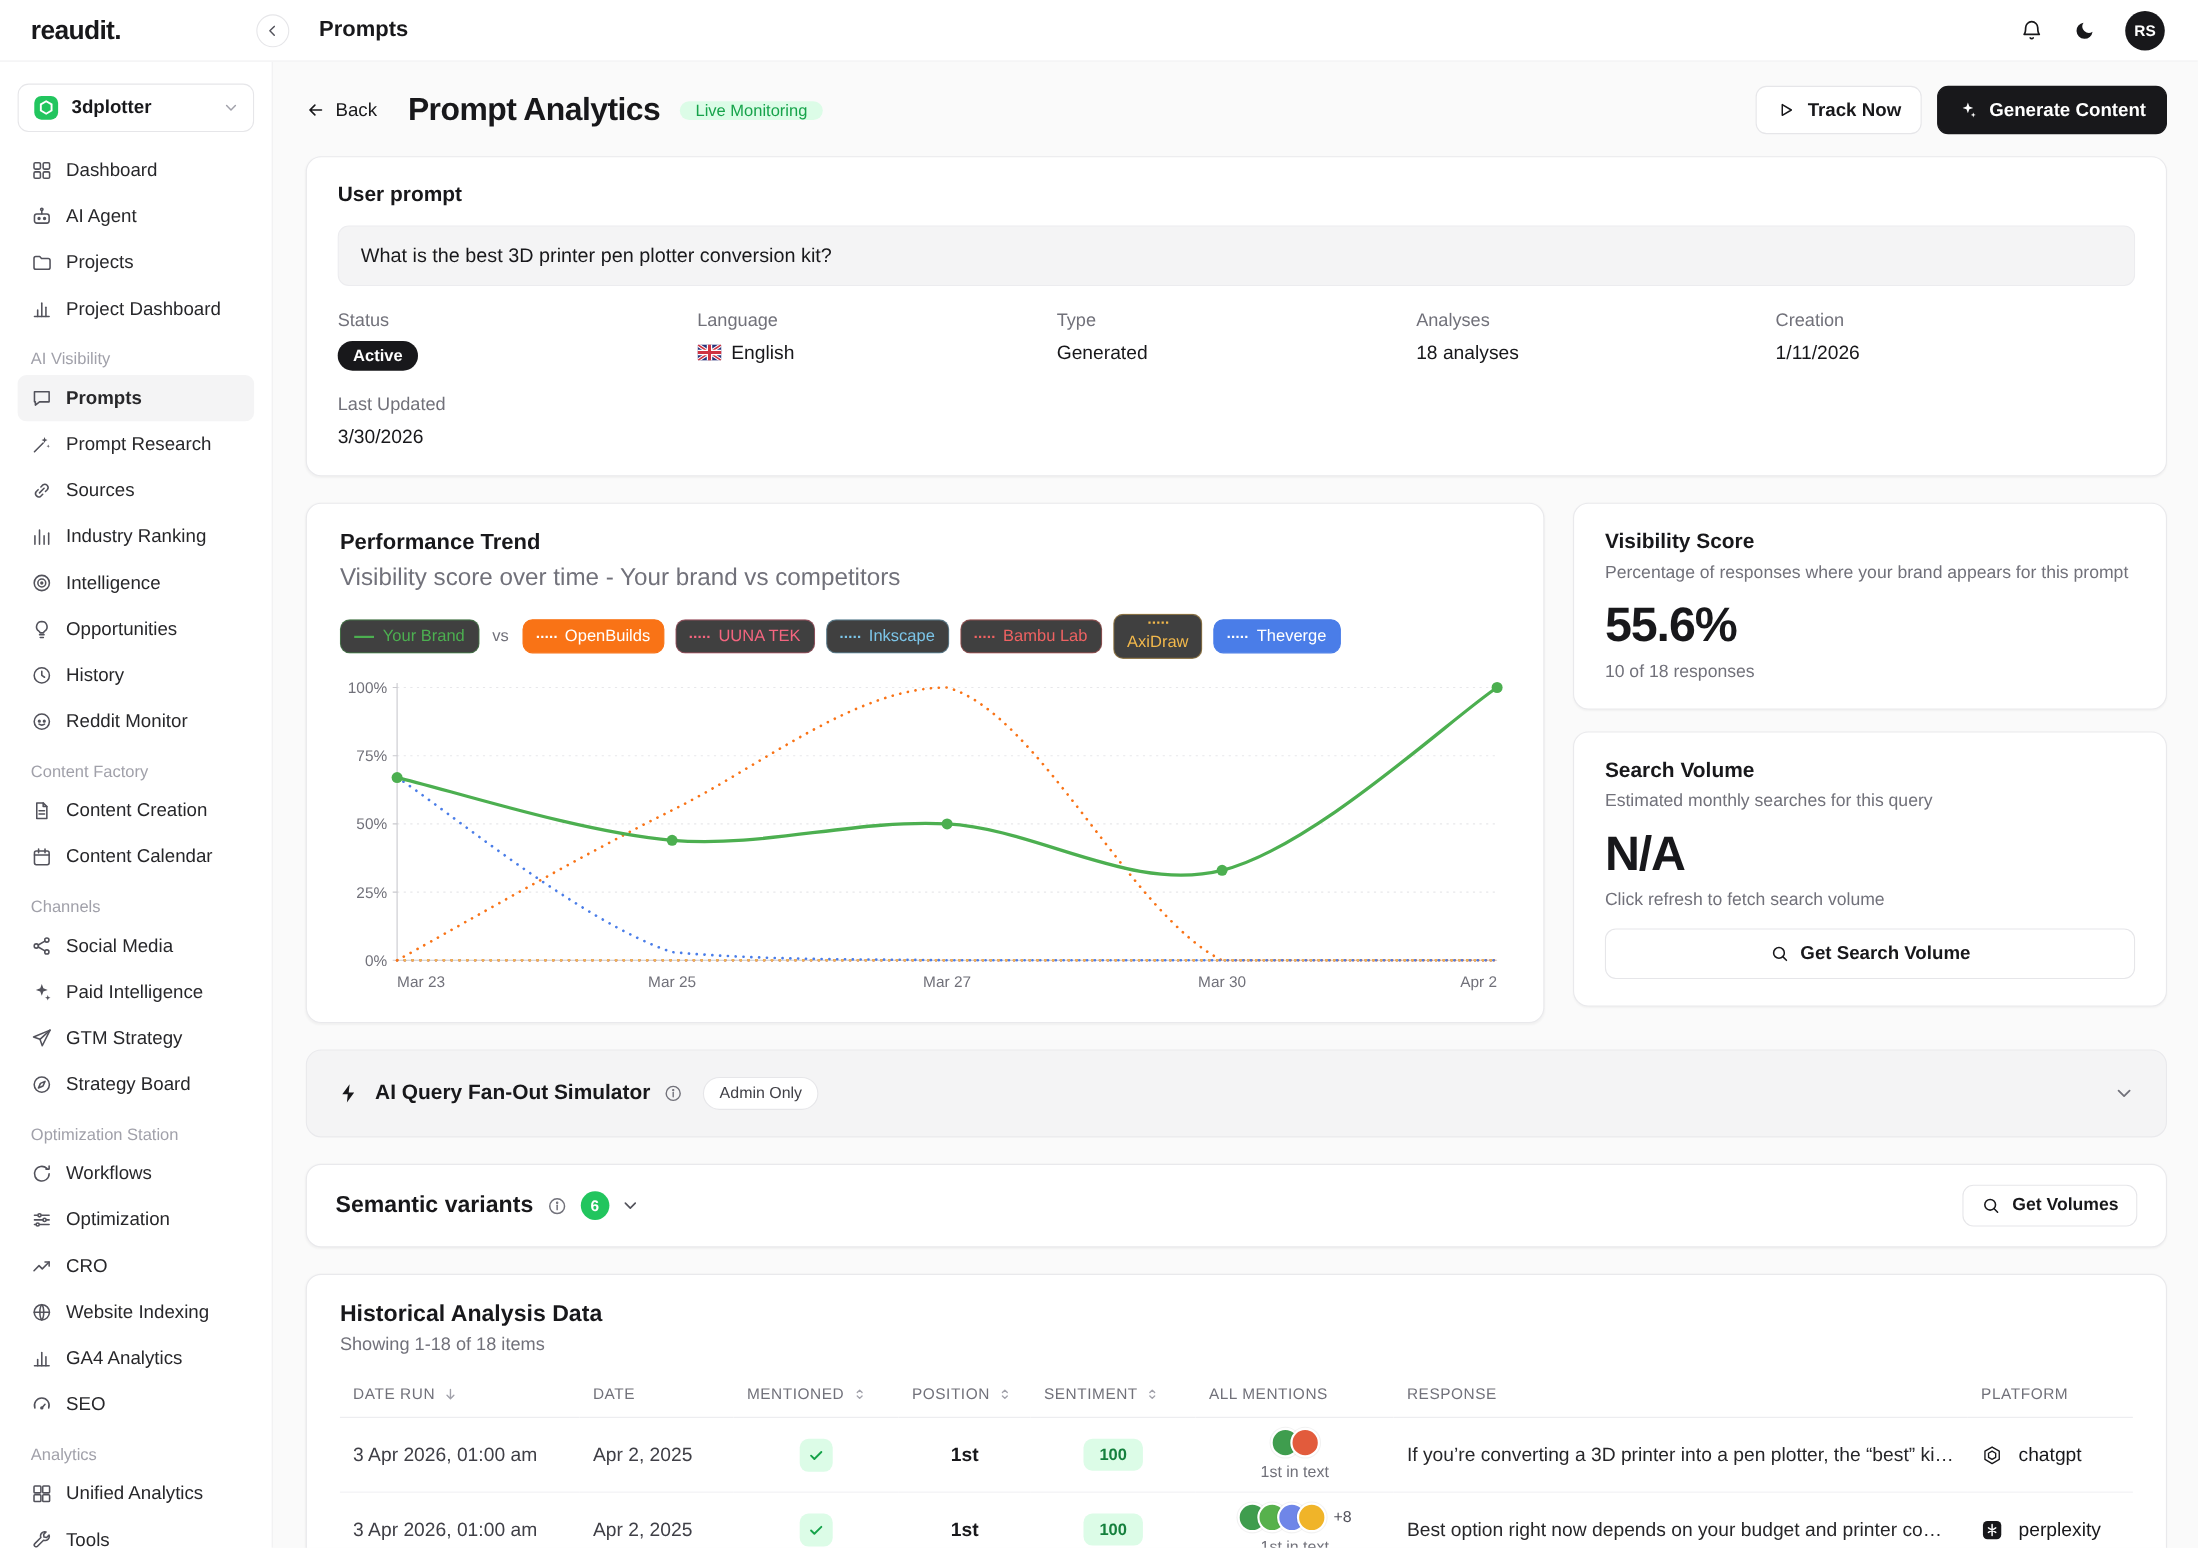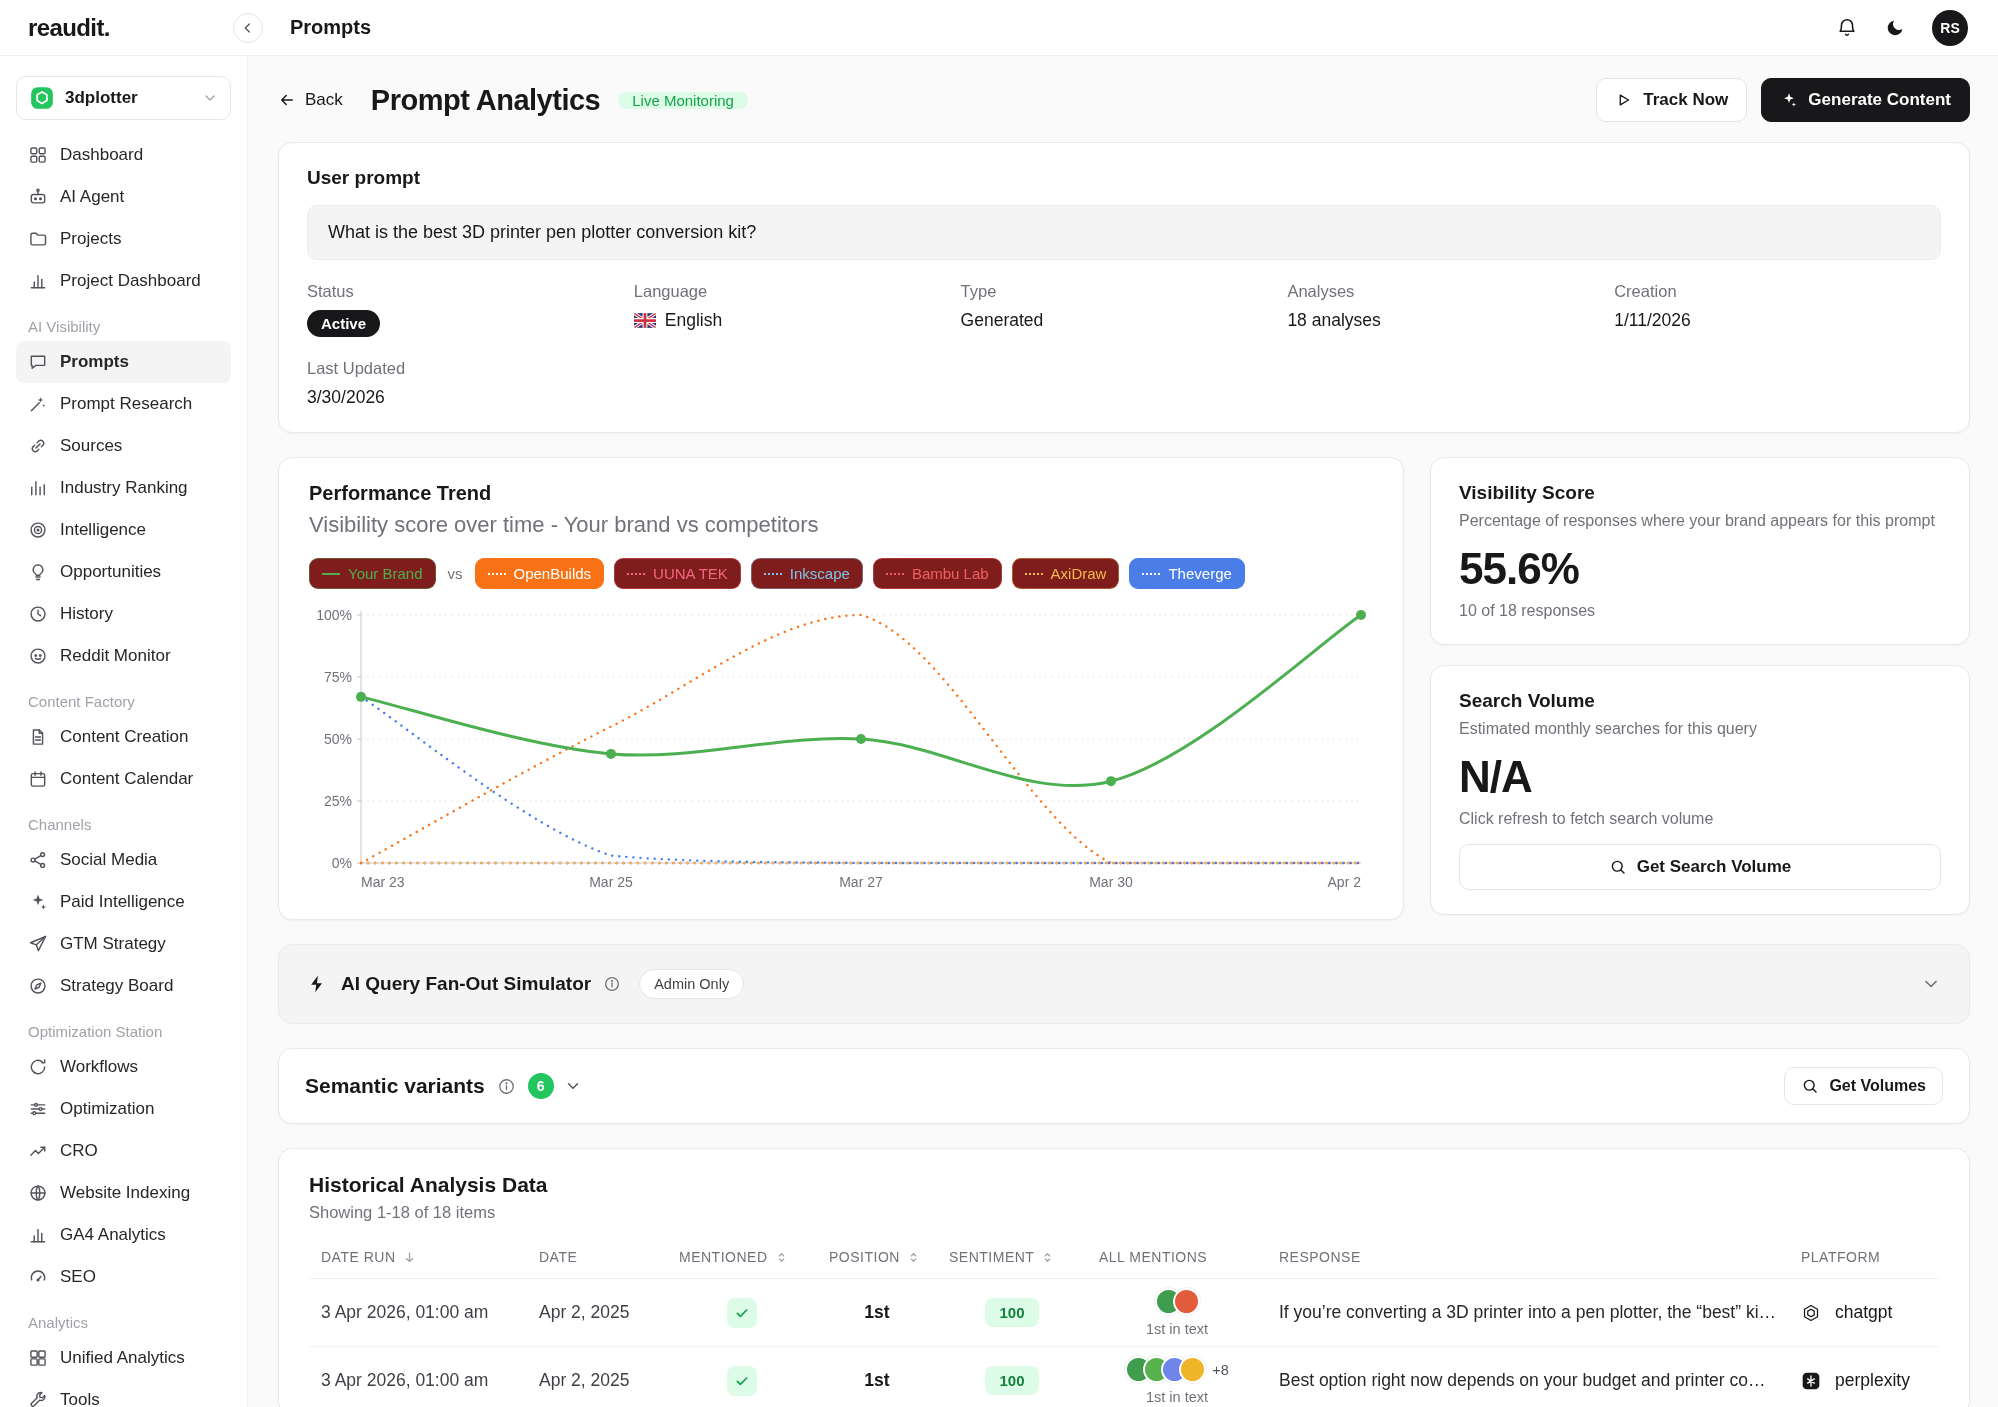--- a/index.html
+++ b/index.html
@@ -70,21 +70,21 @@
 
 
 .row-2col{display:flex;gap:26px;align-items:flex-start}
 .perf-card{flex:1;padding:24px 30px}
 .right-col{width:540px;flex:none;display:flex;flex-direction:column;gap:20px}
 
 .pc-title{font-size:20px;font-weight:700}
 .pc-sub{font-size:22px;color:#71717a;margin-top:7px}
 .legend{display:flex;align-items:center;gap:10px;margin-top:20px;flex-wrap:wrap}
 .legend-pill{display:inline-flex;align-items:center;gap:8px;font-size:15px;font-weight:500;
-  padding:6px 12px;border-radius:9px;border:1px solid;cursor:pointer;background:#7f1d1d}
+  padding:6px 12px;border-radius:9px;border:1px solid;cursor:pointer;background:#404040}
 .legend-line{width:18px;border-top:2px solid}
 .legend-line.dotted{border-top-style:dotted}
 .legend-vs{font-size:15px;color:#71717a;margin:0 2px}
 .chart-wrap{margin-top:16px}
 .tick{font-size:14px;fill:#71717a;font-family:"Liberation Sans",sans-serif}
 
 .stat-card{padding:24px 28px}
 .stat-title{font-size:19px;font-weight:700}
 .stat-sub{font-size:16px;color:#71717a;margin-top:8px}
 .stat-value{font-size:44px;font-weight:800;letter-spacing:-1px;margin-top:14px}
@@ -544,21 +544,21 @@
             <span>UUNA TEK</span>
           </span>
           <span class="legend-pill" style="border-color: rgba(124, 197, 232, 0.4); color: rgb(124, 197, 232);">
             <span class="legend-line dotted" style="border-color:#7cc5e8"></span>
             <span>Inkscape</span>
           </span>
           <span class="legend-pill" style="border-color: rgba(239, 98, 98, 0.4); color: rgb(239, 98, 98);">
             <span class="legend-line dotted" style="border-color:#ef6262"></span>
             <span>Bambu Lab</span>
           </span>
-          <span class="legend-pill" style="border-color: rgba(242, 184, 75, 0.4); color: rgb(242, 184, 75);">
+          <span class="legend-pill" style="border-color: rgba(242, 184, 75, 0.4); color: rgb(242, 184, 75); flex-direction: column;">
             <span class="legend-line dotted" style="border-color:#f2b84b"></span>
             <span>AxiDraw</span>
           </span>
           <span class="legend-pill" style="border-color: rgb(74, 125, 232); color: rgb(255, 255, 255); background: rgb(74, 125, 232);">
             <span class="legend-line dotted" style="border-color:#fff"></span>
             <span>Theverge</span>
           </span>
         </div>
       <div class="chart-wrap">
         <svg id="chart-svg" width="1064" height="290">

